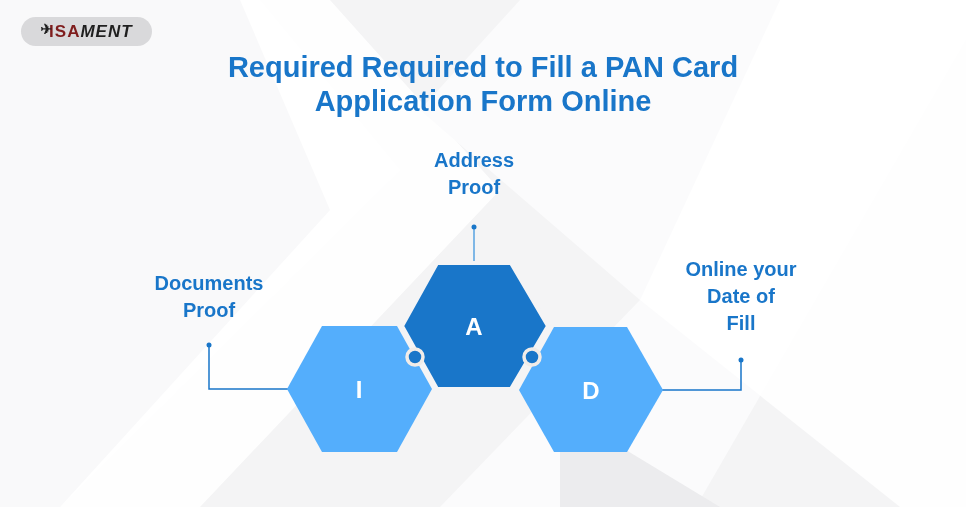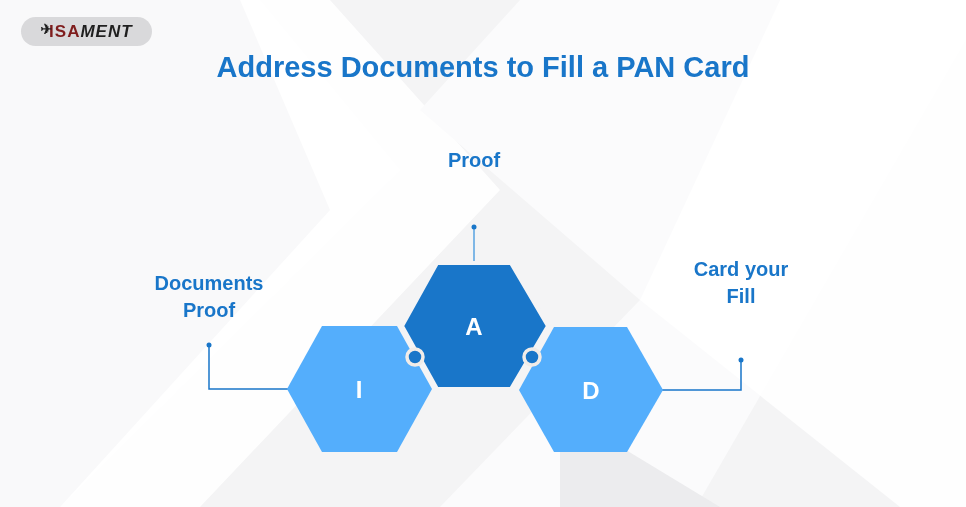--- a/index.html
+++ b/index.html
@@ -26,32 +26,35 @@
   <polygon points="560,410 720,507 560,507" fill="#ececee"></polygon>
 </svg>
 
 <div class="logo">
   <span class="plane">✈</span>
   <span class="a">ISA</span>
   <span class="b">MENT</span>
 </div>
 
 <div class="title">
-  <div>Address Documents to Fill a PAN Card</div>
+  <div>Required Required to Fill a PAN Card</div>
+  <div>Application Form Online</div>
 </div>
 
 <div class="label" style="left:414px; top:147px; width:120px;">
+  <div>Address</div>
   <div>Proof</div>
 </div>
 <div class="label" style="left:149px; top:270px; width:120px;">
   <div>Documents</div>
   <div>Proof</div>
 </div>
 <div class="label" style="left:671px; top:256px; width:140px;">
-  <div>Card your</div>
+  <div>Online your</div>
+  <div>Date of</div>
   <div>Fill</div>
 </div>
 
 <svg class="diagram" width="966" height="507">
 
   <line x1="474" y1="227" x2="474" y2="264" stroke="#7fb7e6" stroke-width="2"></line>
   <circle cx="474" cy="227" r="2.5" fill="#1976c9"></circle>
   <polyline points="209,345 209,389 288,389" fill="none" stroke="#1976c9" stroke-width="1.5"></polyline>
   <circle cx="209" cy="345" r="2.5" fill="#1976c9"></circle>
   <polyline points="662,390 741,390 741,360" fill="none" stroke="#1976c9" stroke-width="1.5"></polyline>

